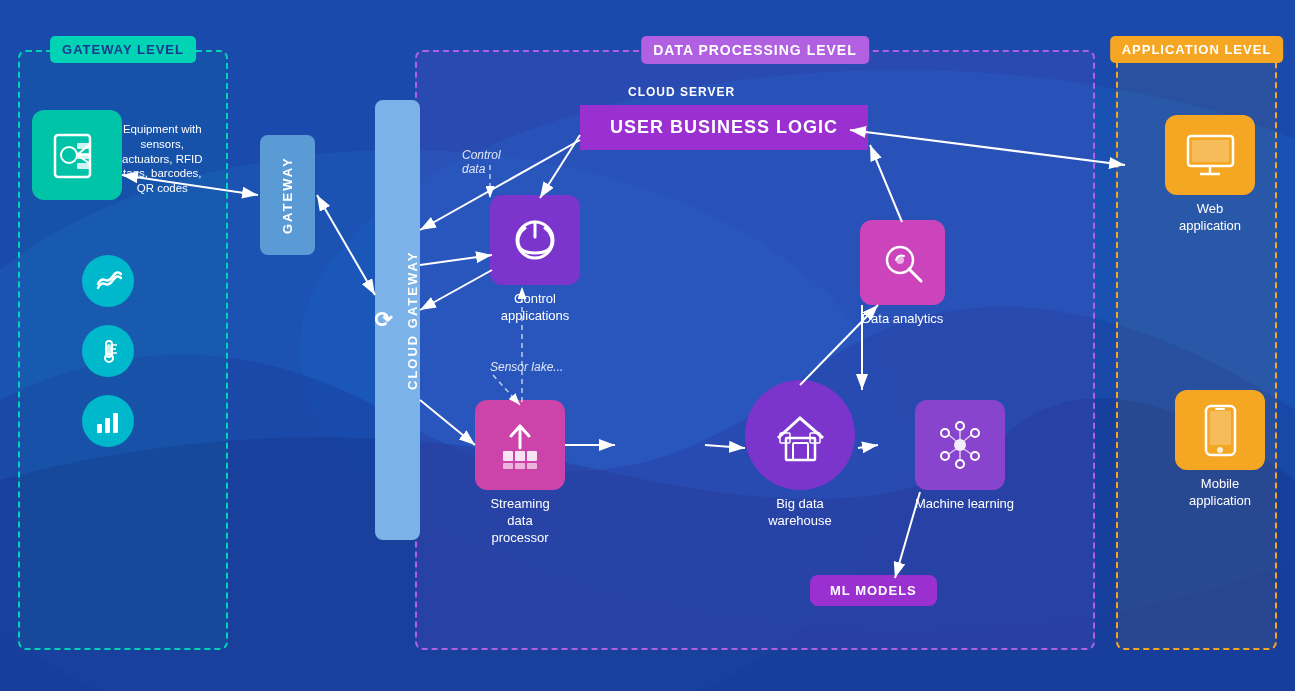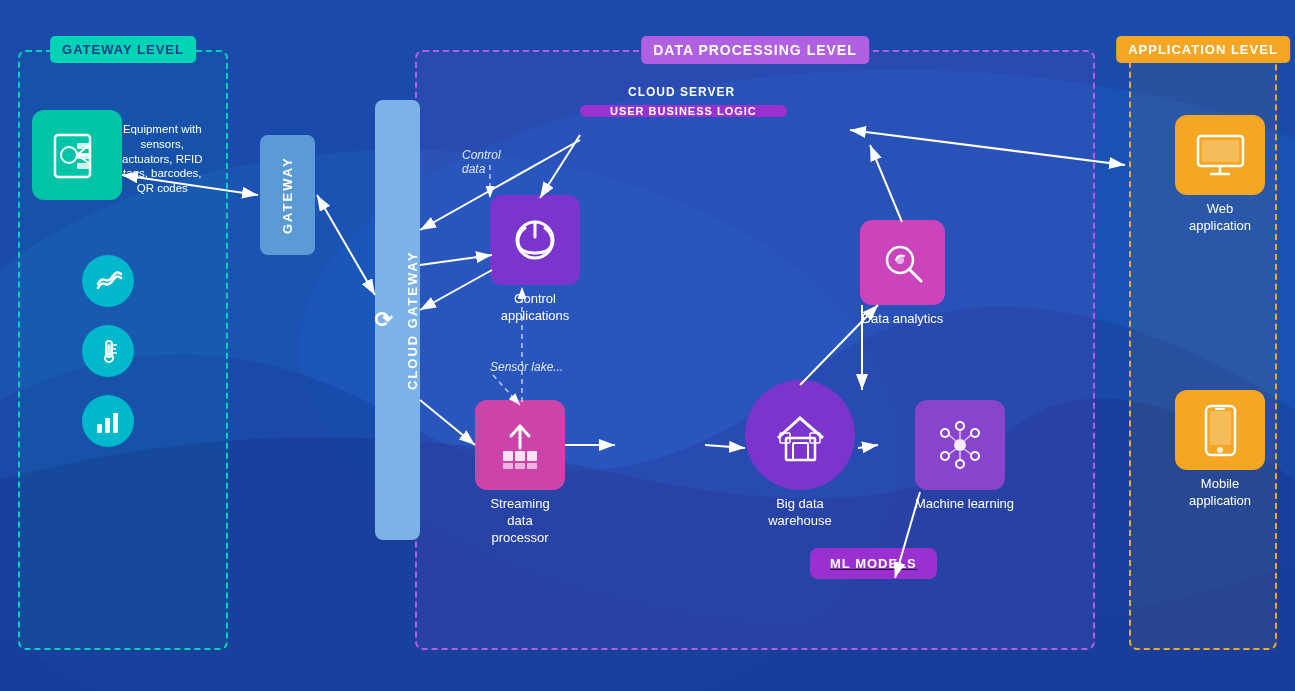--- a/index.html
+++ b/index.html
@@ -78,21 +78,21 @@
     .data-processing-panel .level-title {
       background: #b060e0;
       color: white;
       font-size: 14px;
     }
 
     
     .application-panel {
       right: 18px;
       top: 50px;
-      width: 148px;
+      width: 161px;
       height: 600px;
       border-color: #f5a623;
       background: rgba(245,166,35,0.08);
       padding-left: 16px;
     }
     .application-panel .level-title {
       background: #f5a623;
       color: white;
     }
     .cloud-server-label {
@@ -201,24 +201,24 @@
     }
 
     
     .user-logic-node {
       position: absolute;
       left: 580px;
       top: 105px;
     }
     .user-logic-box {
       background: #9b30d0;
-      border-radius: 8px;
-      padding: 0 30px;
-      color: white;
-      font-size: 11px;
+      border-radius: 0;
+      padding: 12px 30px;
+      color: white;
+      font-size: 18px;
       font-weight: 700;
       letter-spacing: 1px;
       white-space: nowrap;
     }
 
     
     .control-app-node {
       position: absolute;
       left: 490px;
       top: 195px;
@@ -317,37 +317,36 @@
       display: flex;
       align-items: center;
       justify-content: center;
       font-size: 28px;
     }
 
     
     .mlmodels-node {
       position: absolute;
       left: 810px;
-      top: 548px;
-      text-decoration: underline;
+      top: 575px;
     }
     .mlmodels-box {
       background: #9b30d0;
       border-radius: 8px;
       padding: 8px 20px;
       color: white;
       font-size: 13px;
       font-weight: 700;
       letter-spacing: 1px;
     }
 
     
     .webapp-node {
       position: absolute;
-      right: 30px;
+      right: 40px;
       top: 115px;
     }
     .webapp-box {
       background: #f5a623;
       border-radius: 12px;
       width: 90px;
       height: 80px;
       display: flex;
       align-items: center;
       justify-content: center;

